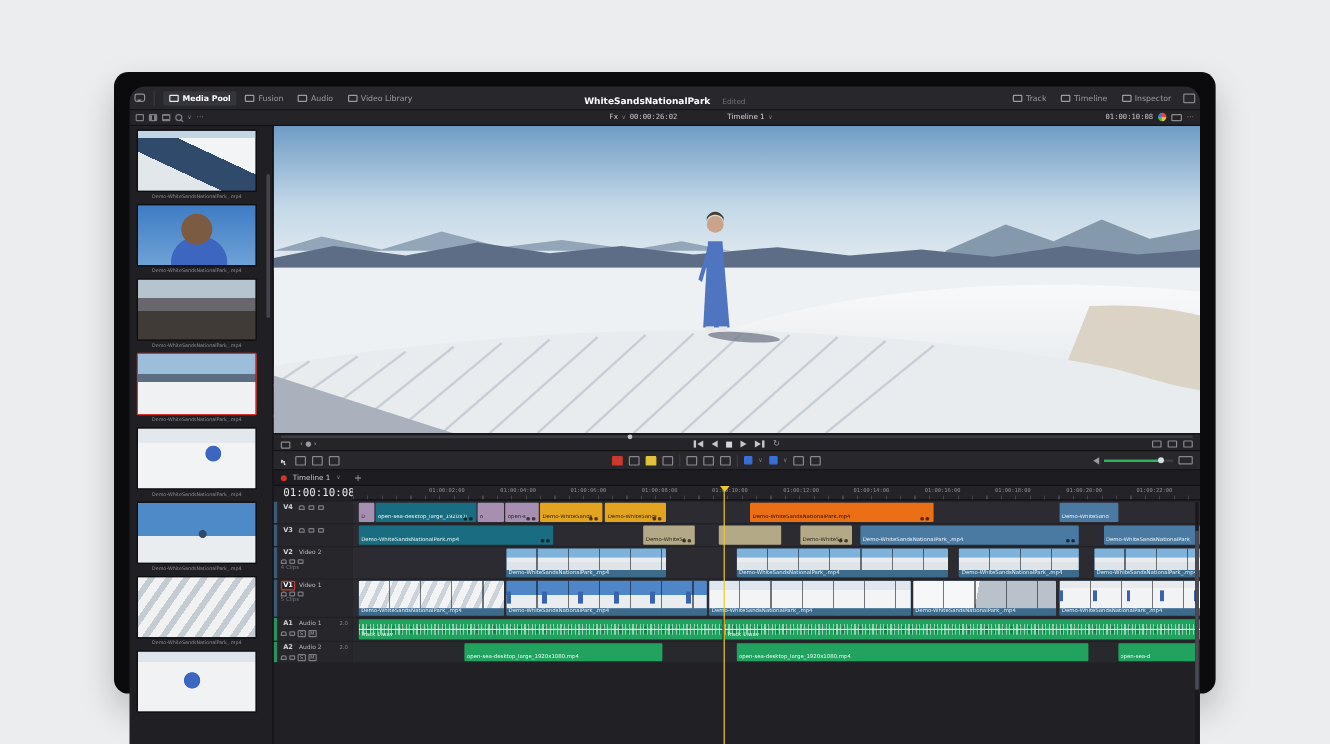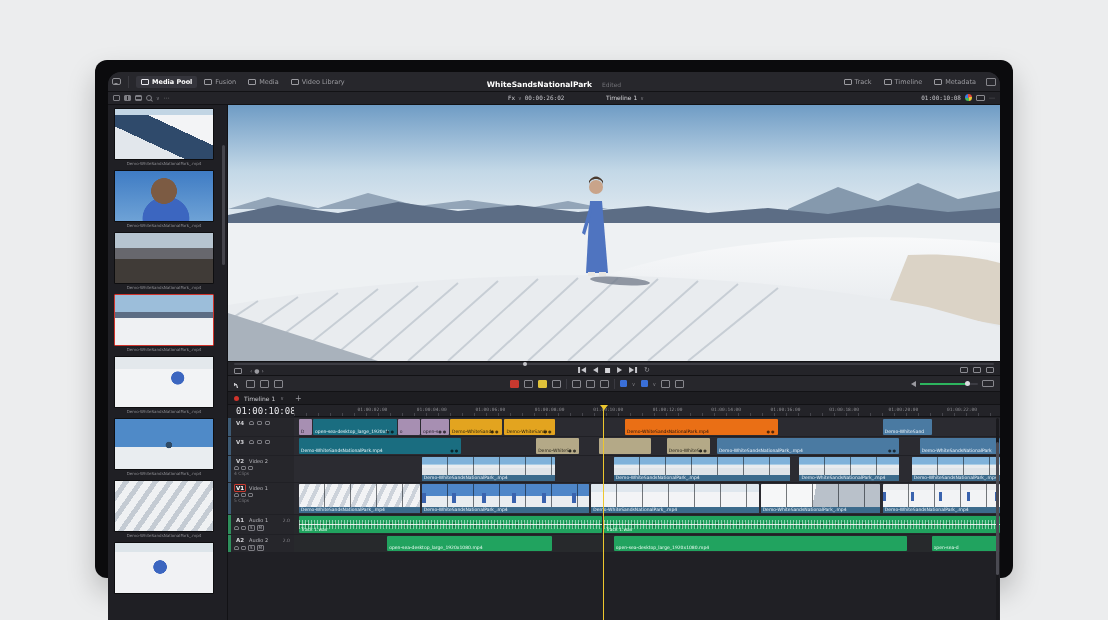--- a/index.html
+++ b/index.html
@@ -226,21 +226,21 @@
               <span class="tb-btn active">
                 <span class="tb-ic"></span>
                 <span>Media Pool</span>
               </span>
               <span class="tb-btn">
                 <span class="tb-ic"></span>
                 <span>Fusion</span>
               </span>
               <span class="tb-btn">
                 <span class="tb-ic"></span>
-                <span>Media</span>
+                <span>Audio</span>
               </span>
               <span class="tb-btn">
                 <span class="tb-ic"></span>
                 <span>Video Library</span>
               </span>
             </span>
         </div>
         <div class="tb-title">
           <span class="name">WhiteSandsNationalPark</span>
           <span class="status">Edited</span>
@@ -250,21 +250,21 @@
               <span class="tb-btn">
                 <span class="tb-ic"></span>
                 <span>Track</span>
               </span>
               <span class="tb-btn">
                 <span class="tb-ic"></span>
                 <span>Timeline</span>
               </span>
               <span class="tb-btn">
                 <span class="tb-ic"></span>
-                <span>Metadata</span>
+                <span>Inspector</span>
               </span>
             </span>
           <span class="panel-ic"></span>
         </div>
       </div>
 
       <div class="subrow">
         <div class="mp-tools">
           <span class="mi"></span>
           <span class="mi grid"></span>

